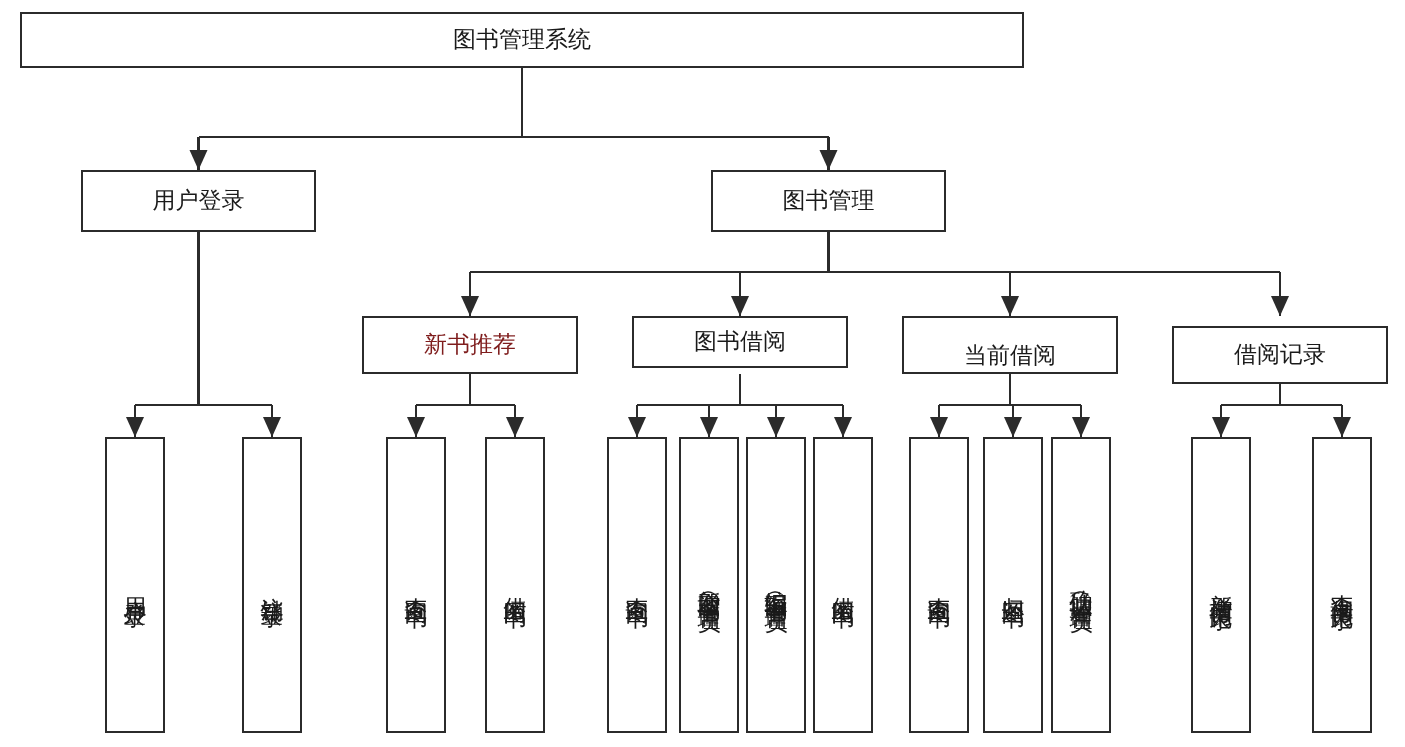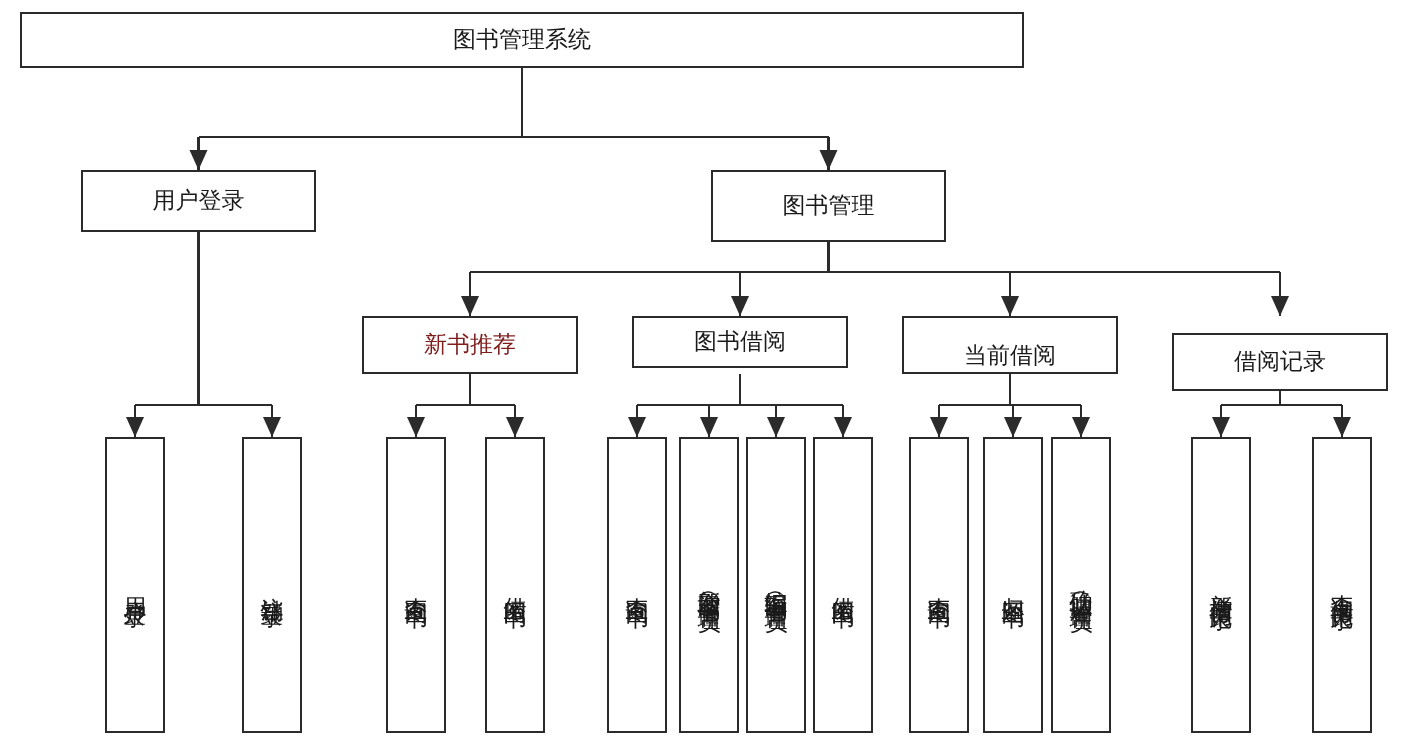--- a/index.html
+++ b/index.html
@@ -121,33 +121,33 @@
       <line x1="1342" y1="405" x2="1342" y2="437" stroke="#2b2b2b" stroke-width="2.6" shape-rendering="crispEdges"></line>
       <polygon points="1333,417 1351,417 1342,437" fill="#2b2b2b"></polygon>
     </svg>
   <div id="nodes-layer">
       <div class="node horiz" style="left: 20px; top: 12px; width: 1004px; height: 56px; border-color: rgb(43, 43, 43); background: rgb(255, 255, 255);">
         <span class="node-label" style="color: rgb(26, 26, 26);">图书管理系统</span>
       </div>
       <div class="node horiz" style="left: 81px; top: 170px; width: 235px; height: 62px; border-color: rgb(43, 43, 43); background: rgb(255, 255, 255);">
         <span class="node-label" style="color: rgb(26, 26, 26);">用户登录</span>
       </div>
-      <div class="node horiz" style="left: 711px; top: 170px; width: 235px; height: 72px; border-color: rgb(43, 43, 43); background: rgb(255, 255, 255);">
+      <div class="node horiz" style="left: 711px; top: 170px; width: 235px; height: 62px; border-color: rgb(43, 43, 43); background: rgb(255, 255, 255);">
         <span class="node-label" style="color: rgb(26, 26, 26);">图书管理</span>
       </div>
       <div class="node horiz" style="left: 362px; top: 316px; width: 216px; height: 58px; border-color: rgb(43, 43, 43); background: rgb(255, 255, 255);">
         <span class="node-label" style="color: #7f1d1d;">新书推荐</span>
       </div>
       <div class="node horiz" style="left: 632px; top: 316px; width: 216px; height: 52px; border-color: rgb(43, 43, 43); background: rgb(255, 255, 255);">
         <span class="node-label" style="color: rgb(26, 26, 26);">图书借阅</span>
       </div>
       <div class="node horiz" style="left: 902px; top: 316px; width: 216px; height: 58px; border-color: rgb(43, 43, 43); background: rgb(255, 255, 255);">
         <span class="node-label" style="color: rgb(26, 26, 26); margin-top: 22px;">当前借阅</span>
       </div>
-      <div class="node horiz" style="left: 1172px; top: 333px; width: 216px; height: 58px; border-color: rgb(43, 43, 43); background: rgb(255, 255, 255);">
+      <div class="node horiz" style="left: 1172px; top: 326px; width: 216px; height: 58px; border-color: rgb(43, 43, 43); background: rgb(255, 255, 255);">
         <span class="node-label" style="color: rgb(26, 26, 26);">借阅记录</span>
       </div>
       <div class="node vert" style="left: 105px; top: 437px; width: 60px; height: 296px; border-color: rgb(43, 43, 43); background: rgb(255, 255, 255);">
         <span class="node-label" style="color: rgb(26, 26, 26);">用户登录</span>
       </div>
       <div class="node vert" style="left: 242px; top: 437px; width: 60px; height: 296px; border-color: rgb(43, 43, 43); background: rgb(255, 255, 255);">
         <span class="node-label" style="color: rgb(26, 26, 26);">注销登录</span>
       </div>
       <div class="node vert" style="left: 386px; top: 437px; width: 60px; height: 296px; border-color: rgb(43, 43, 43); background: rgb(255, 255, 255);">
         <span class="node-label" style="color: rgb(26, 26, 26);">查询图书</span>

